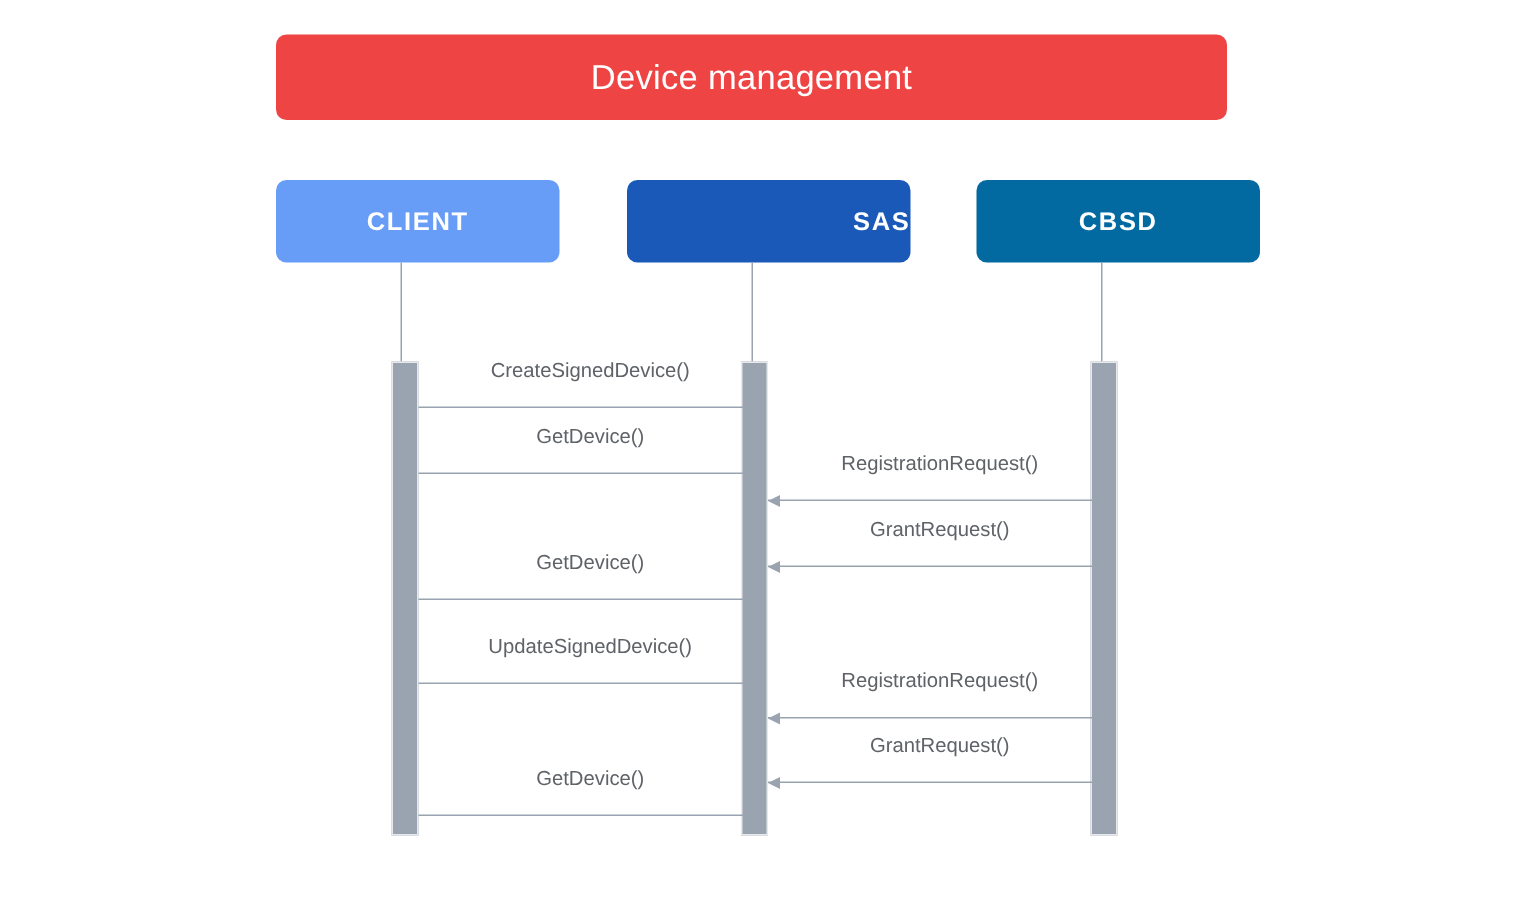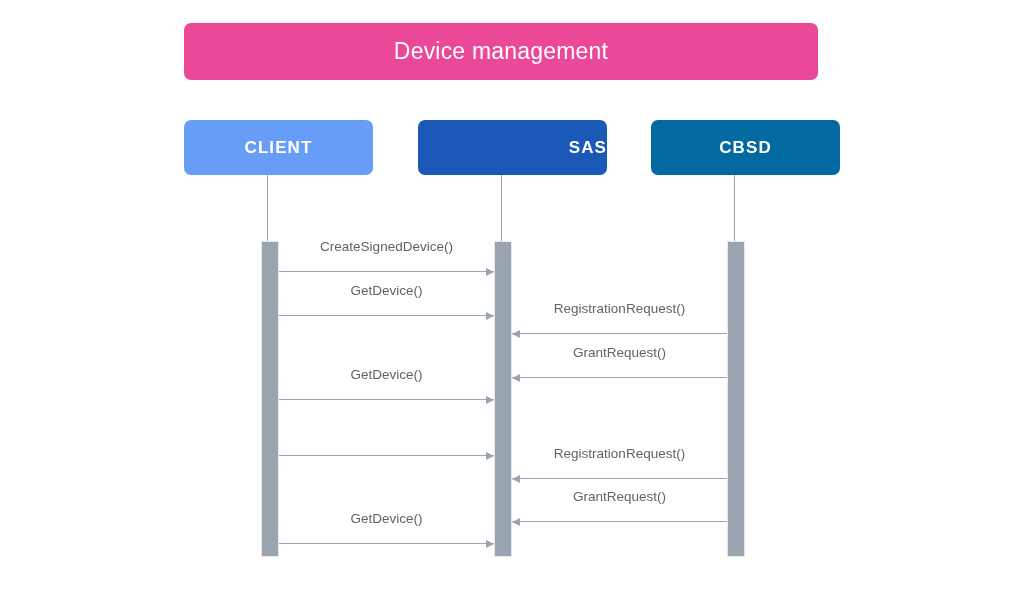--- a/index.html
+++ b/index.html
@@ -20,21 +20,21 @@
   }
 
   
   #title-bar {
     position: absolute;
     left: 184px;
     top: 23px;
     width: 634px;
     height: 57px;
     border-radius: 7px;
-    background: #ec4899;
+    background: #ef4444;
     display: flex;
     align-items: center;
     justify-content: center;
   }
   #title-text {
     color: #ffffff;
     font-size: 23px;
     font-weight: 400;
     letter-spacing: 0.2px;
     white-space: nowrap;
@@ -73,20 +73,21 @@
     width: 18px;
     background: #9aa3b0;
     border: 1px solid #e6e8ec;
     box-sizing: border-box;
   }
 
   
   .message {
     position: absolute;
     height: 34px;
+    padding-left: 14px;
   }
   .message-label {
     position: absolute;
     left: 0;
     top: 0;
     width: 100%;
     text-align: center;
     color: #5f6368;
     font-size: 13.5px;
     white-space: nowrap;
@@ -167,20 +168,21 @@
         <div class="message-label">GrantRequest()</div>
         <div class="message-line" style="background: rgb(154, 163, 176);"></div>
         <div class="arrow-head"></div>
       </div>
       <div class="message dir-right" style="left: 279px; width: 215px; top: 366px;">
         <div class="message-label">GetDevice()</div>
         <div class="message-line" style="background: rgb(154, 163, 176);"></div>
         <div class="arrow-head"></div>
       </div>
       <div class="message dir-right" style="left: 279px; width: 215px; top: 422px;">
+        <div class="message-label">UpdateSignedDevice()</div>
         <div class="message-line" style="background: rgb(154, 163, 176);"></div>
         <div class="arrow-head"></div>
       </div>
       <div class="message dir-left" style="left: 512px; width: 215px; top: 445px;">
         <div class="message-label">RegistrationRequest()</div>
         <div class="message-line" style="background: rgb(154, 163, 176);"></div>
         <div class="arrow-head"></div>
       </div>
       <div class="message dir-left" style="left: 512px; width: 215px; top: 488px;">
         <div class="message-label">GrantRequest()</div>

